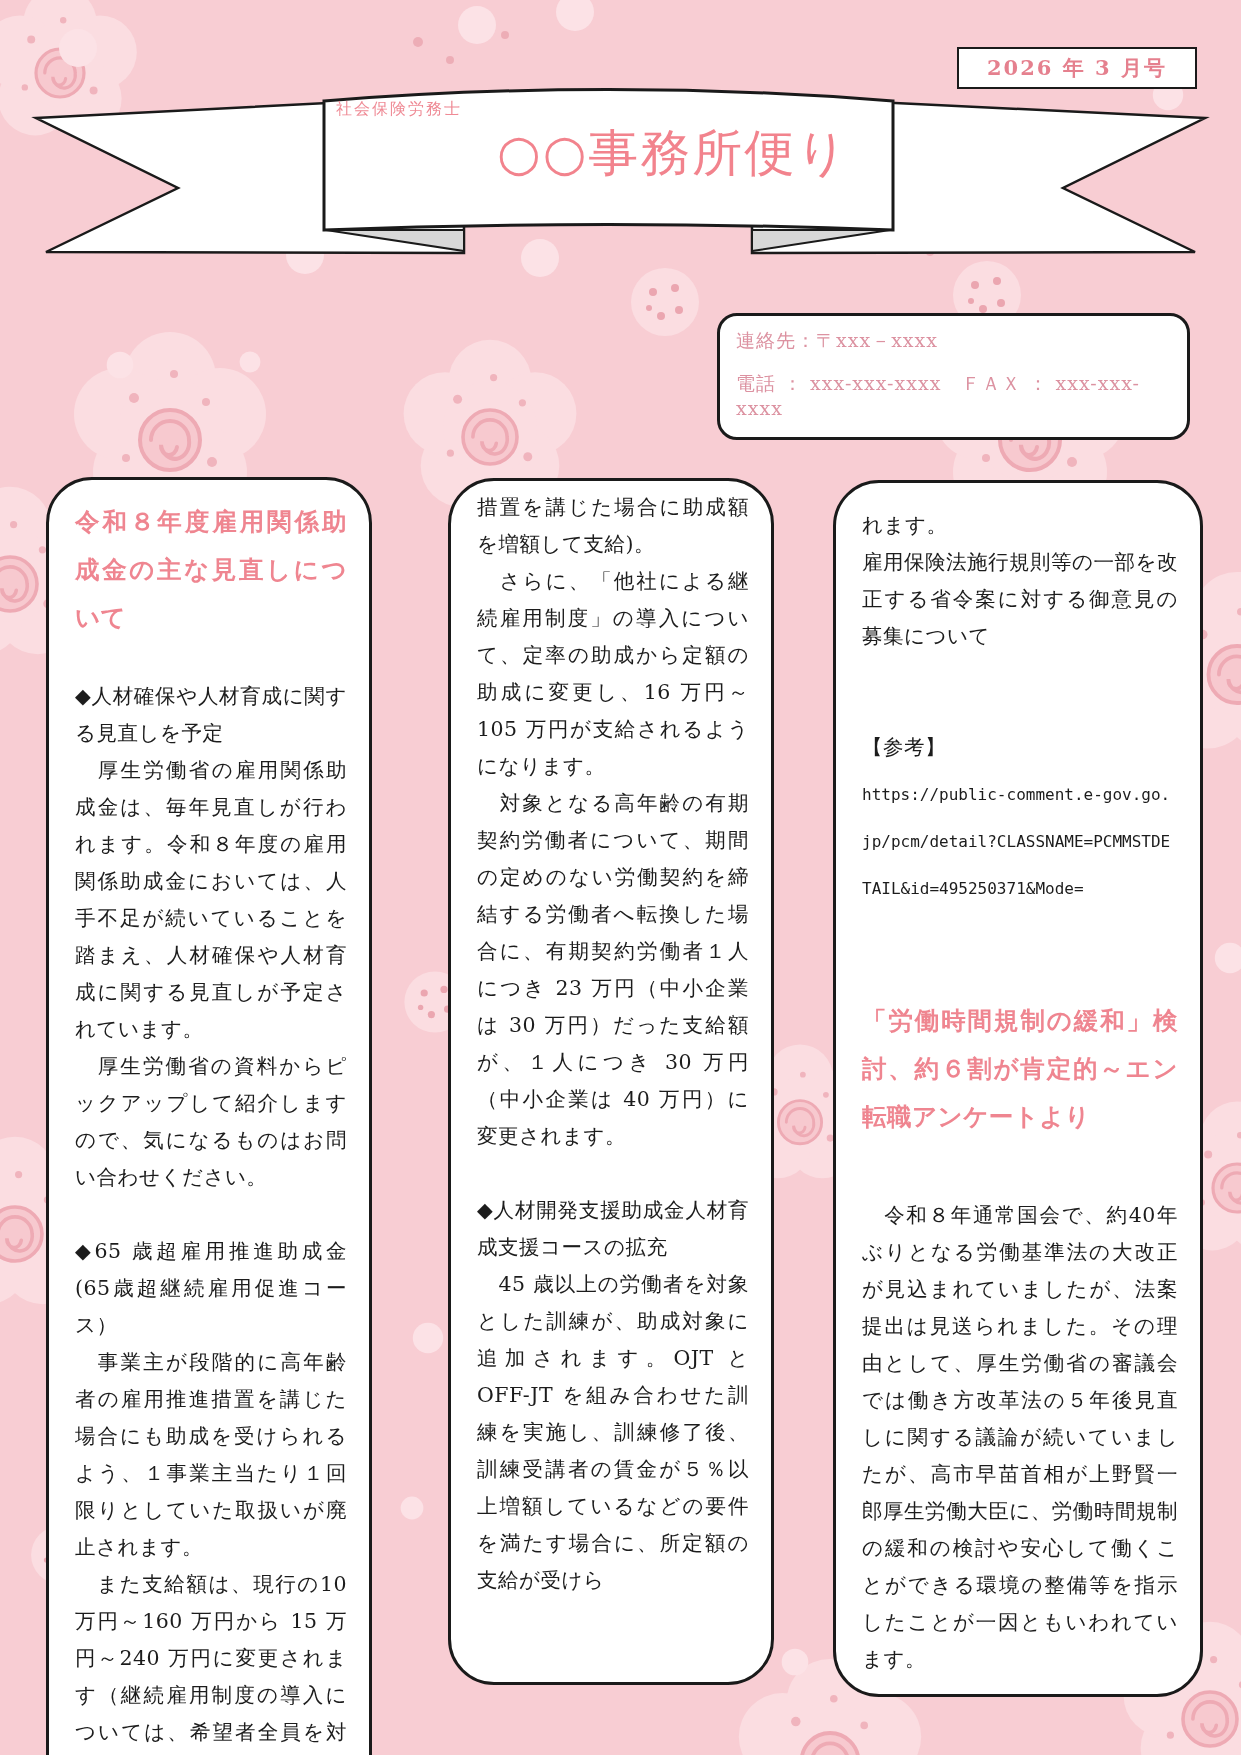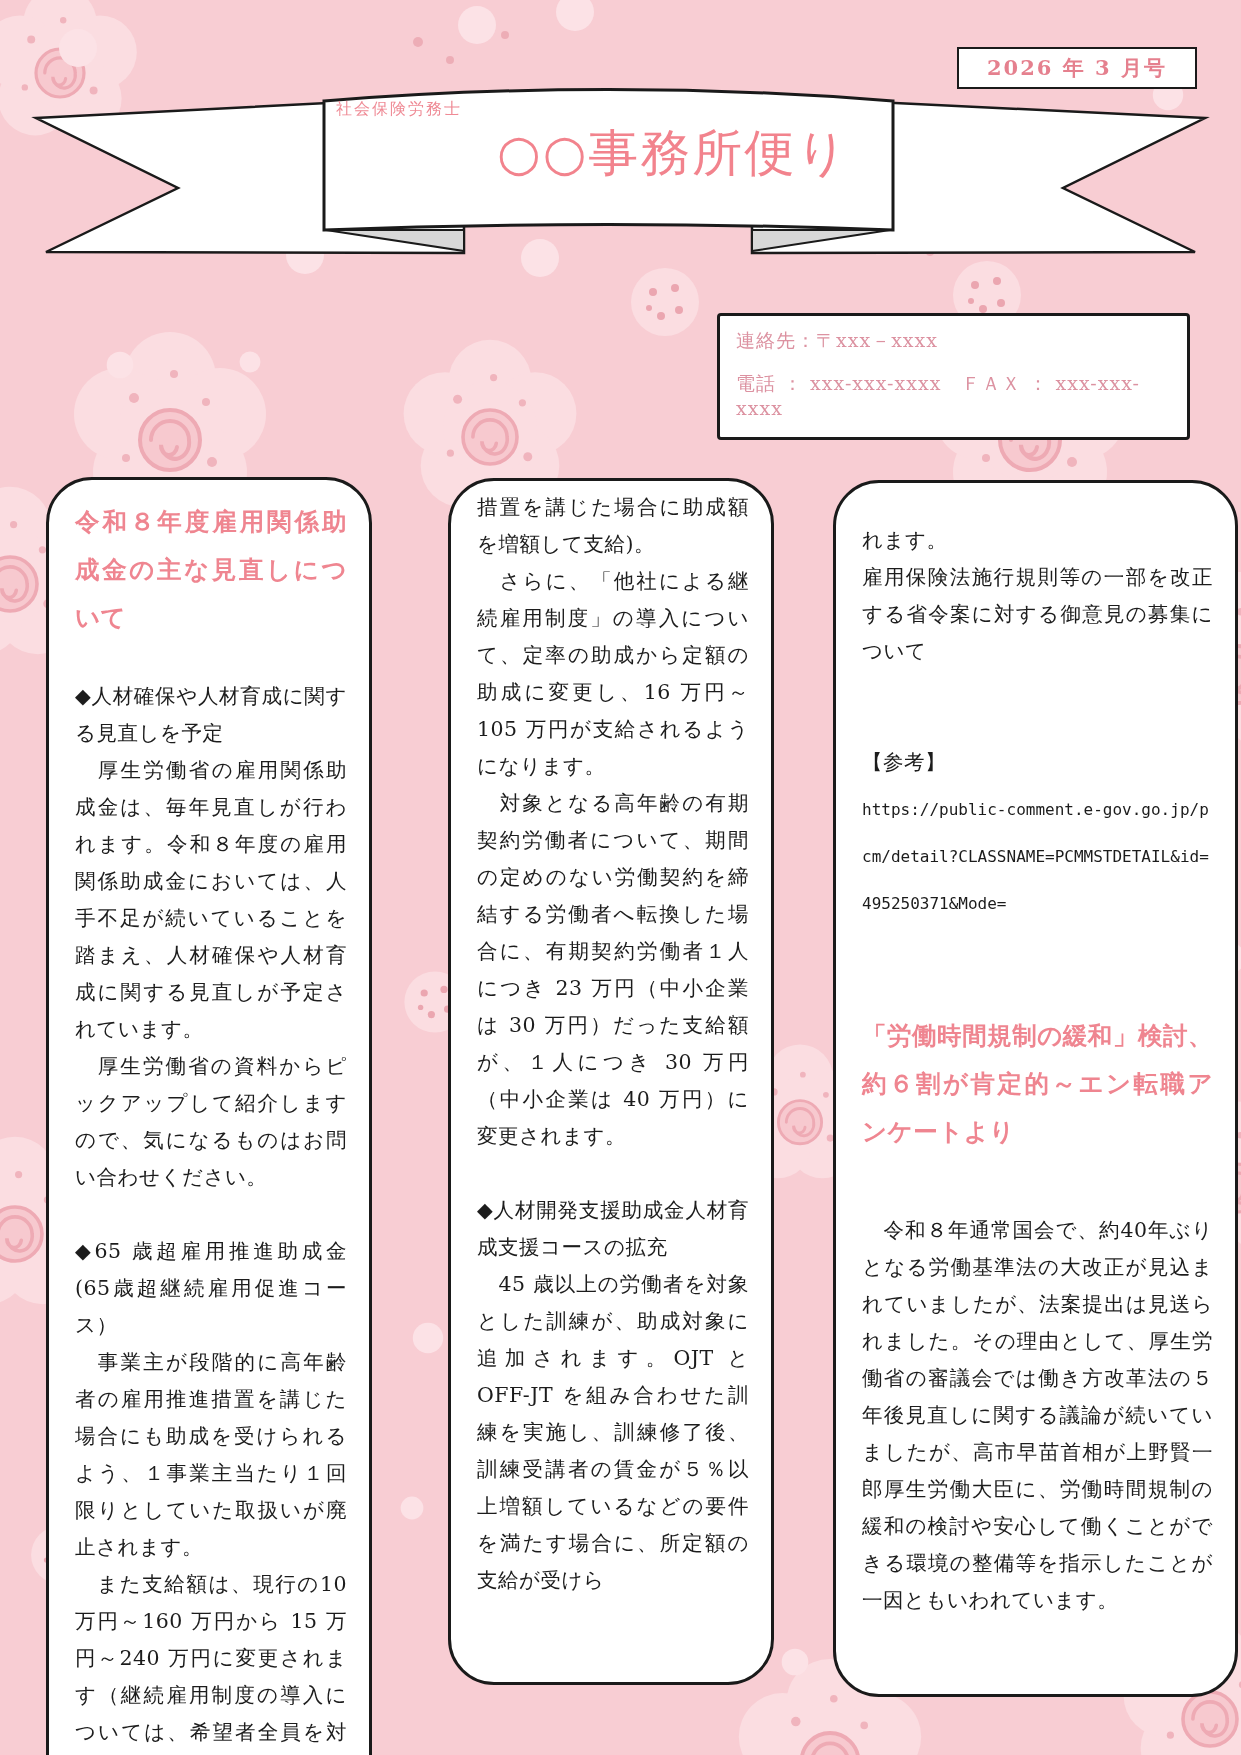--- a/index.html
+++ b/index.html
@@ -21,36 +21,36 @@
     position:absolute;left:336px;top:99px;font-size:16px;color:#ef8a95;
     letter-spacing:2px;z-index:4;
   }
   .banner-title{
     position:absolute;left:497px;top:120px;font-size:50px;color:#f2838d;
     letter-spacing:2px;font-weight:500;z-index:4;white-space:nowrap;
   }
   
   .contact-box{
     position:absolute;left:717px;top:313px;width:473px;height:127px;
-    background:#ffffff;border:3px solid #1a1a1a;border-radius:4px;
+    background:#ffffff;border:3px solid #1a1a1a;border-radius:20px;
     box-sizing:border-box;padding:12px 16px;z-index:4;
     color:#dc92a1;font-size:19px;letter-spacing:1px;
   }
   .contact-line1{margin:0 0 0 0;}
   .contact-line2{margin:17px 0 0 0;}
   .contact-line3{margin:2px 0 0 0;}
   
   .column{
     position:absolute;background:#ffffff;border:3px solid #1a1a1a;
     border-radius:46px;box-sizing:border-box;overflow:hidden;z-index:3;
     padding:18px 22px 0 26px;
   }
   .column-1{left:46px;top:477px;width:326px;height:1468px;}
   .column-2{left:448px;top:478px;width:326px;height:1207px;padding-top:8px;}
-  .column-3{left:833px;top:480px;width:405px;height:1217px;padding-top:39px;}
+  .column-3{left:833px;top:480px;width:370px;height:1217px;padding-top:24px;}
   .para{
     margin:0;font-size:20.5px;line-height:37px;letter-spacing:0.5px;
     color:#1c1c1c;text-align:justify;text-justify:inter-ideograph;
   }
   .para.gap{margin-top:37px;}
   .para.gap2{margin-top:74px;}
   .article-heading{
     margin:0 0 36px 0;font-size:24.5px;line-height:48px;letter-spacing:0.5px;
     color:#ef8590;font-weight:600;text-align:justify;
   }

